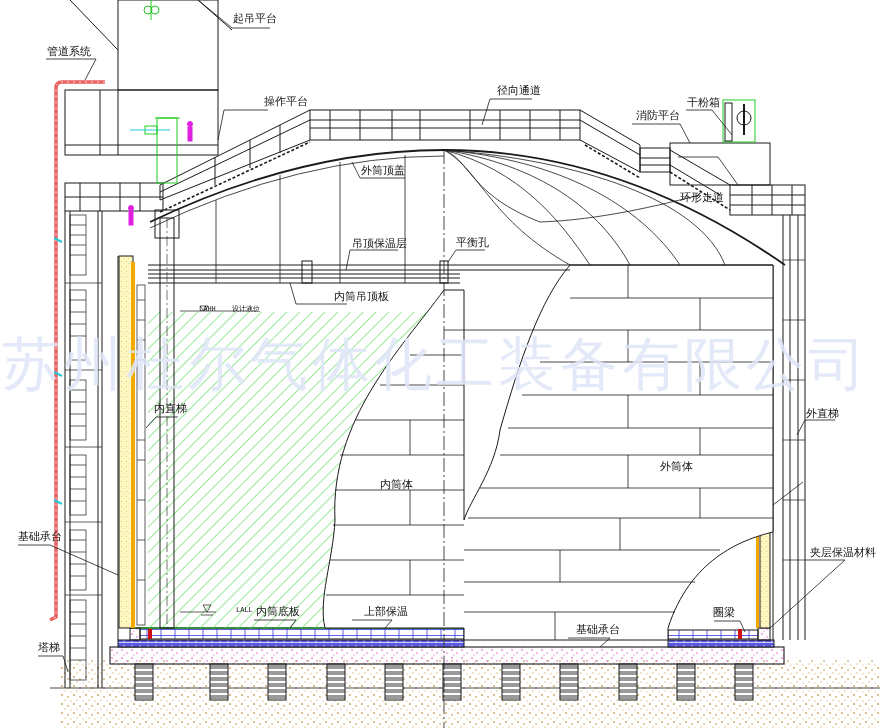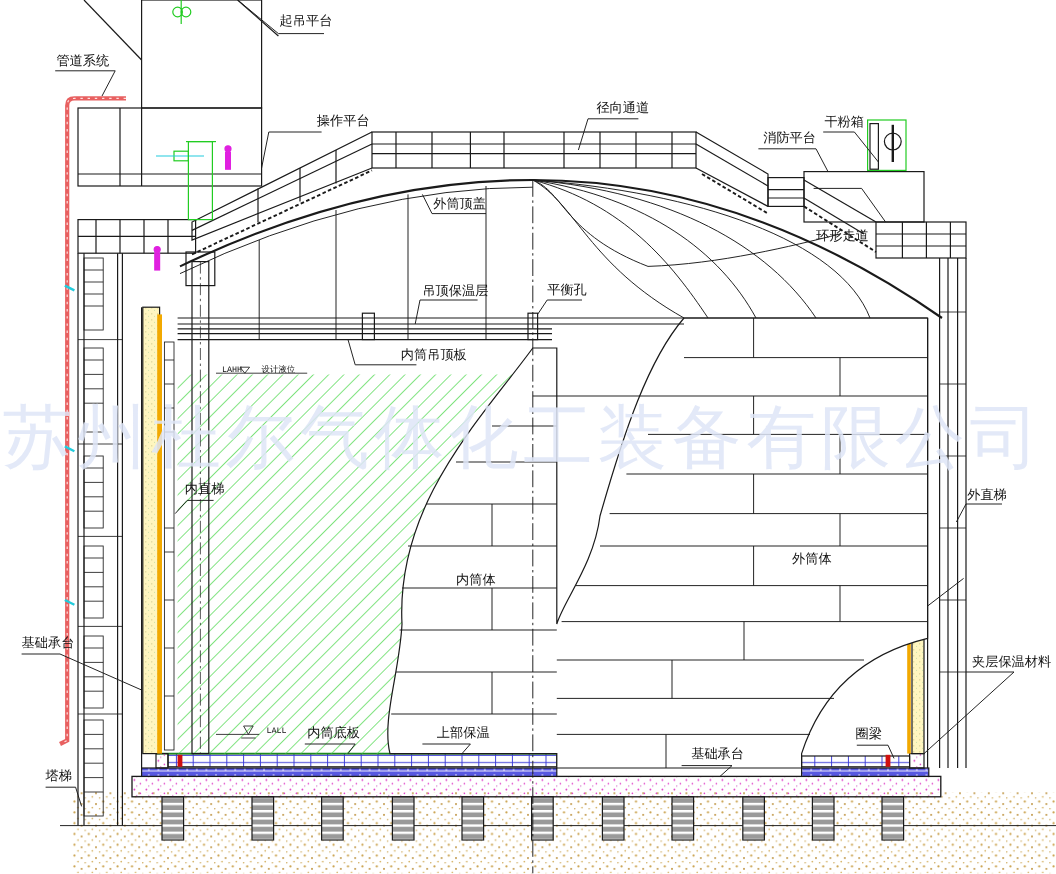--- a/index.html
+++ b/index.html
@@ -1,21 +1,21 @@
 <!DOCTYPE html>
 <html><head>
 <meta charset="utf-8">
 <style>
   html, body { margin: 0; padding: 0; background: #ffffff; }
   body { width: 880px; height: 728px; position: relative; overflow: hidden;
          font-family: "DejaVu Sans", sans-serif; }
   #drawing { position: absolute; left: 0; top: 0; width: 880px; height: 728px; }
   .lbl { position: absolute; font-size: 11px; color: #111; white-space: nowrap;
          font-family: Liberation Mono, monospace; line-height: 12px; }
-  .lbl.small { font-size: 7px; }
+  .lbl.small { font-size: 7px; margin-left: 14px; }
   .watermark { position: absolute; left: 2px; top: 326px; width: 878px;
                font-size: 58px; letter-spacing: 4px; color: #dfe6f7; opacity: 0.85;
                white-space: nowrap; pointer-events: none;
                font-family: "DejaVu Sans", sans-serif; }
 </style>
 </head>
 <body>
 
 <svg id="drawing" viewBox="0 0 880 728" xmlns="http://www.w3.org/2000/svg">
   <defs>

